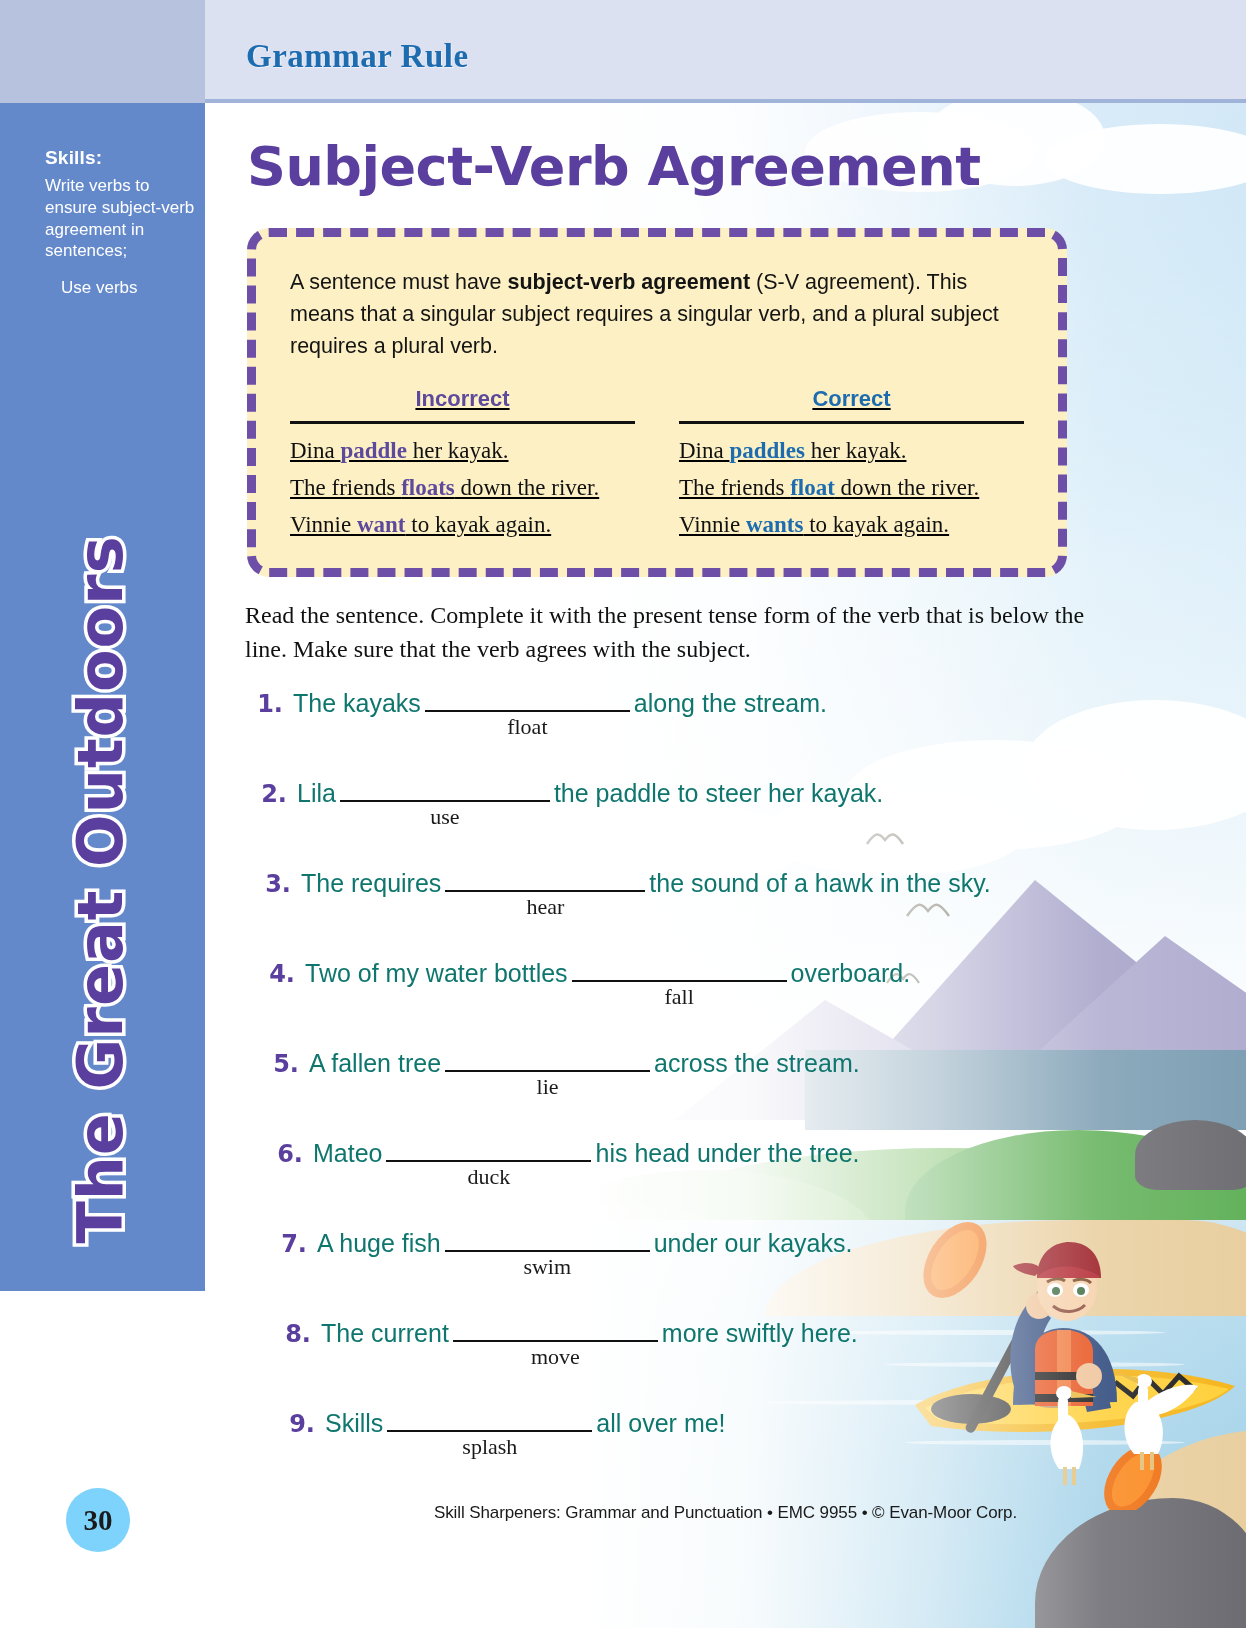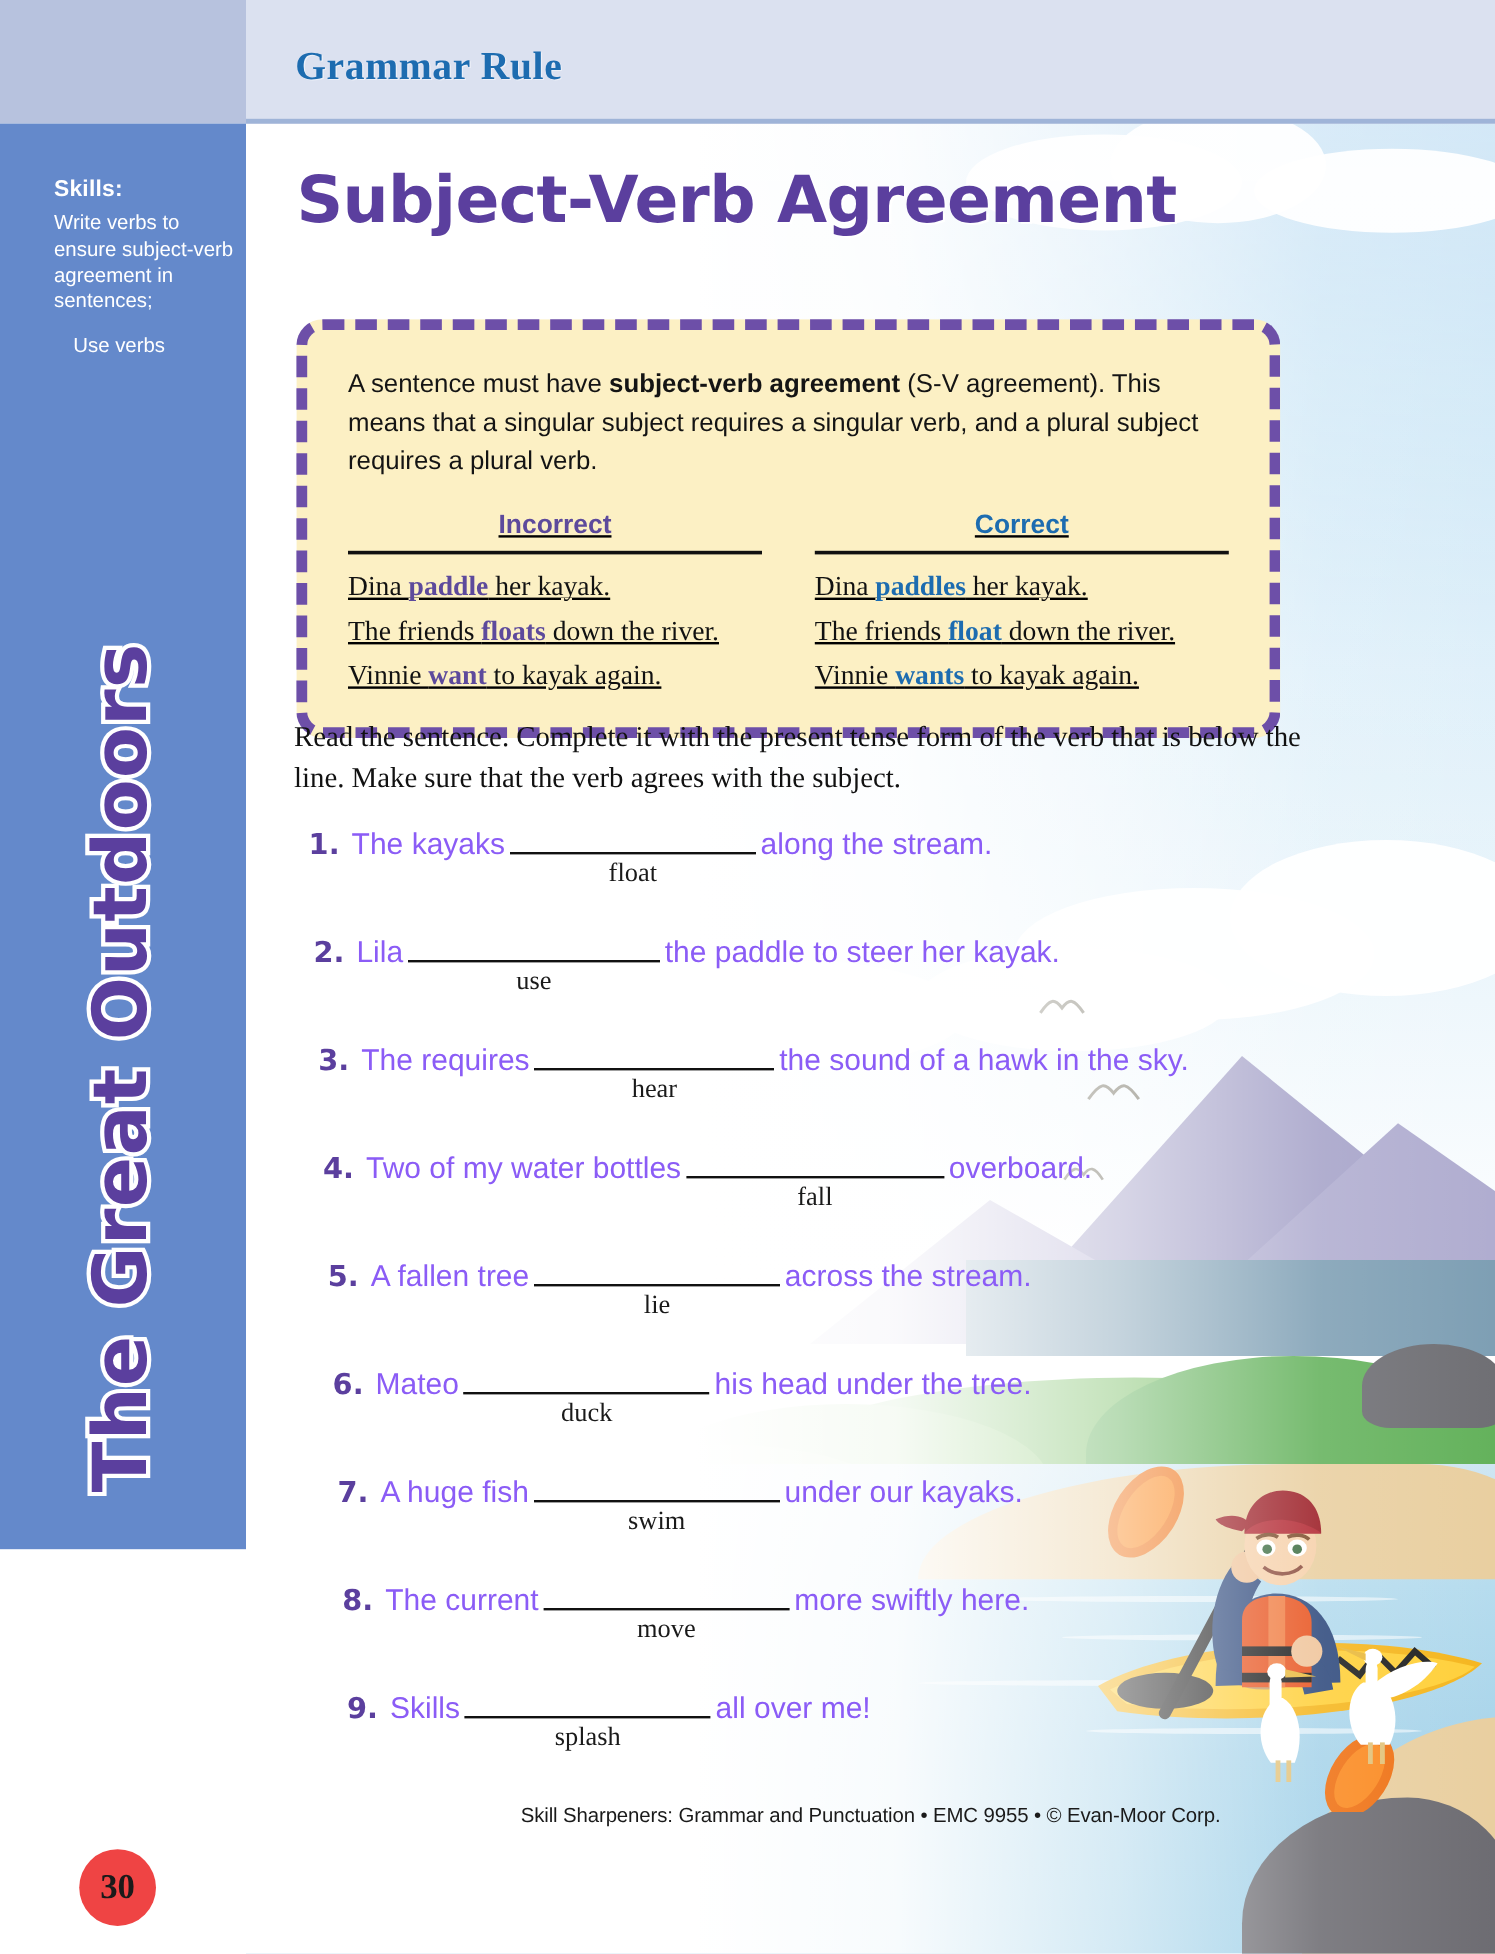--- a/index.html
+++ b/index.html
@@ -133,23 +133,23 @@
     font-weight: bold;
     color: #5b3f9e;
     letter-spacing: 1px;
     -webkit-text-stroke: 7px #ffffff;
     paint-order: stroke fill;
     font-family: "DejaVu Sans", sans-serif;
   }
 
   .pagenum {
     position: absolute;
-    left: 66px; top: 1438px;
+    left: 66px; top: 1385px;
     width: 64px; height: 64px;
-    background: #ef4444;
+    background: #7dd3fc;
     border-radius: 50%;
     display: flex; align-items: center; justify-content: center;
     font-family: "Liberation Serif", serif;
     font-weight: bold;
     font-size: 29px;
     color: #1a1a1a;
   }
 
   
   .content {
@@ -172,21 +172,20 @@
   
   .rulebox {
     position: absolute;
     left: 42px; top: 125px;
     width: 820px;
     padding: 30px 34px 24px 34px;
     background: #fcf0c4;
     border: 9px dashed #6d4fa8;
     border-radius: 22px;
     box-sizing: border-box;
-    margin-top: 38px;
   }
   .rule-text {
     font-size: 21.5px;
     line-height: 1.48;
     color: #141414;
     font-family: "Liberation Sans", sans-serif;
   }
   .rule-text b { font-weight: bold; }
 
   .examples {
@@ -247,21 +246,21 @@
     font-weight: bold;
     font-size: 24px;
     color: #5b3f9e;
     width: 36px;
     flex: 0 0 36px;
     text-align: right;
     margin-right: 10px;
   }
   .pre, .post {
     font-size: 25px;
-    color: #8b5cf6;
+    color: #0f766e;
     font-family: "Liberation Sans", sans-serif;
   }
   .blankwrap {
     position: relative;
     flex: 0 0 auto;
     margin: 0 4px;
   }
   .blank {
     display: inline-block;
     border-bottom: 2.5px solid #111111;

